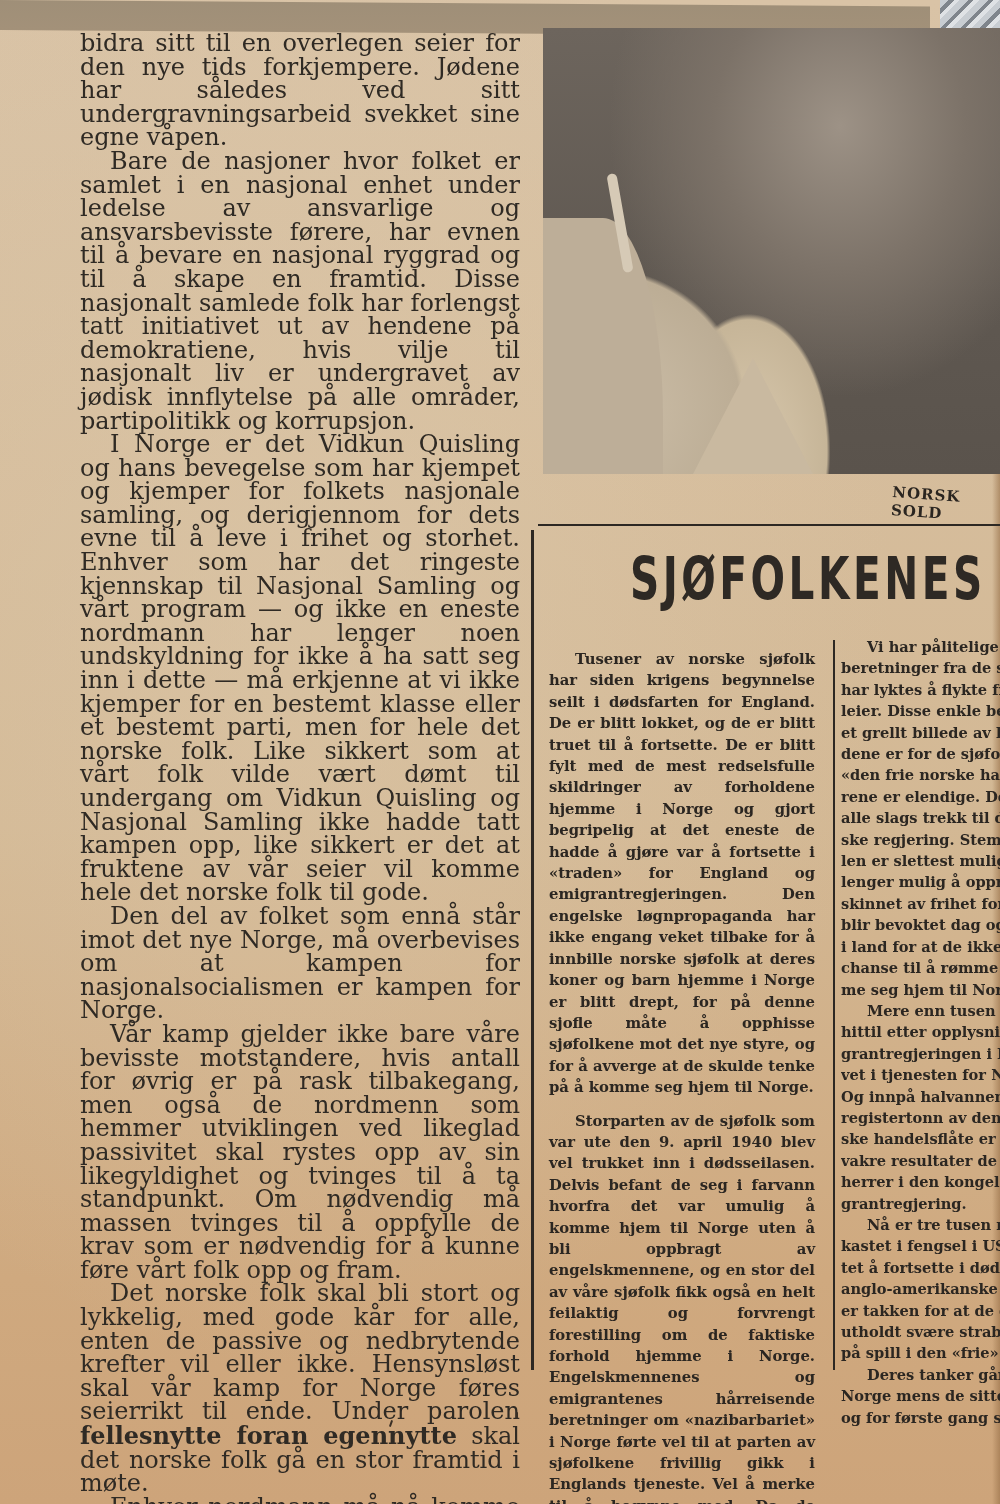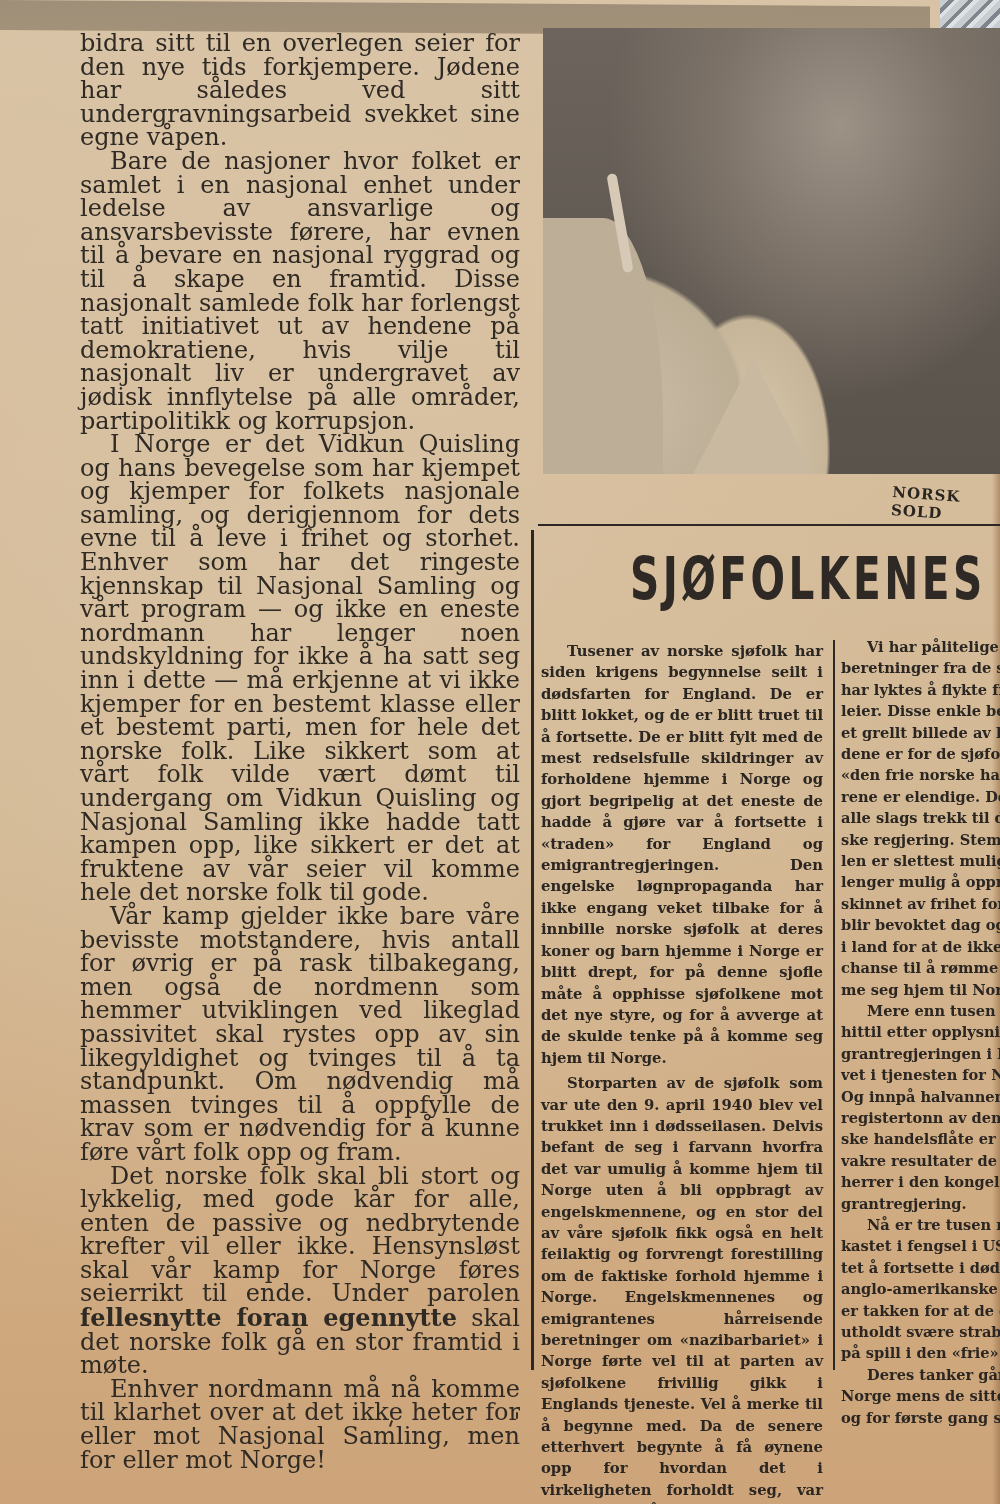--- a/index.html
+++ b/index.html
@@ -77,21 +77,21 @@
     position: absolute; left: 630px; top: 545px; width: 400px;
     font-family: "DejaVu Sans", "Liberation Sans", sans-serif; font-weight: bold;
     font-size: 58px; letter-spacing: 5px; color: #2e2924;
     transform: scaleX(0.70); transform-origin: left top; white-space: nowrap;
   }
   .col-mid {
     position: absolute; left: 537px; top: 636px; width: 290px;
     color: #2b2621; font-size: 14.8px; line-height: 21.4px; font-weight: bold;
     text-align: justify;
   }
-  .col-mid p { margin: 4px; }
+  .col-mid p { margin: 12px; }
   .col-mid p.indent { text-indent: 26px; }
   .col-divider {
     position: absolute; left: 833px; top: 640px; width: 2px; height: 730px; background: #2d2823;
   }
   .col-right {
     position: absolute; left: 841px; top: 636px; width: 170px;
     color: #2b2621; font-size: 14.6px; line-height: 21.4px; font-weight: bold;
     white-space: nowrap; overflow: hidden;
   }
   .col-right p { margin: 0; }
@@ -103,20 +103,21 @@
 
 <div class="paper"></div>
 <div class="top-strip"></div>
 <div class="corner-image"></div>
 <div class="right-edge"></div>
 
 <div class="col-left">
   <p>bidra sitt til en overlegen seier for den nye tids forkjempere. Jødene har således ved sitt undergravningsarbeid svekket sine egne våpen.</p>
   <p class="indent">Bare de nasjoner hvor folket er samlet i en nasjonal enhet under ledelse av ansvarlige og ansvarsbevisste førere, har evnen til å bevare en nasjonal ryggrad og til å skape en framtid. Disse nasjonalt samlede folk har forlengst tatt initiativet ut av hendene på demokratiene, hvis vilje til nasjonalt liv er undergravet av jødisk innflytelse på alle områder, partipolitikk og korrupsjon.</p>
   <p class="indent">I Norge er det Vidkun Quisling og hans bevegelse som har kjempet og kjemper for folkets nasjonale samling, og derigjennom for dets evne til å leve i frihet og storhet. Enhver som har det ringeste kjennskap til Nasjonal Samling og vårt program — og ikke en eneste nordmann har lenger noen undskyldning for ikke å ha satt seg inn i dette — må erkjenne at vi ikke kjemper for en bestemt klasse eller et bestemt parti, men for hele det norske folk. Like sikkert som at vårt folk vilde vært dømt til undergang om Vidkun Quisling og Nasjonal Samling ikke hadde tatt kampen opp, like sikkert er det at fruktene av vår seier vil komme hele det norske folk til gode.</p>
+  <p class="indent">Den del av folket som ennå står imot det nye Norge, må overbevises om at kampen for nasjonalsocialismen er kampen for Norge.</p>
   <p class="indent">Vår kamp gjelder ikke bare våre bevisste motstandere, hvis antall for øvrig er på rask tilbakegang, men også de nordmenn som hemmer utviklingen ved likeglad passivitet skal rystes opp av sin likegyldighet og tvinges til å ta standpunkt. Om nødvendig må massen tvinges til å oppfylle de krav som er nødvendig for å kunne føre vårt folk opp og fram.</p>
   <p class="indent"><span>Det norske folk skal bli stort og lykkelig, med gode kår for alle, enten de passive og nedbrytende krefter vil eller ikke. Hensynsløst skal vår kamp for Norge føres seierrikt til ende. Under parolen </span><span class="bold">fellesnytte foran egennytte</span><span> skal det norske folk gå en stor framtid i møte.</span></p>
   <p class="indent">Enhver nordmann må nå komme til klarhet over at det ikke heter for eller mot Nasjonal Samling, men for eller mot Norge!</p>
 </div>
 
 <div class="photo">
   <div class="light-left"></div>
   <div class="light-mid"></div>
   <div class="highlight"></div>
 </div>

